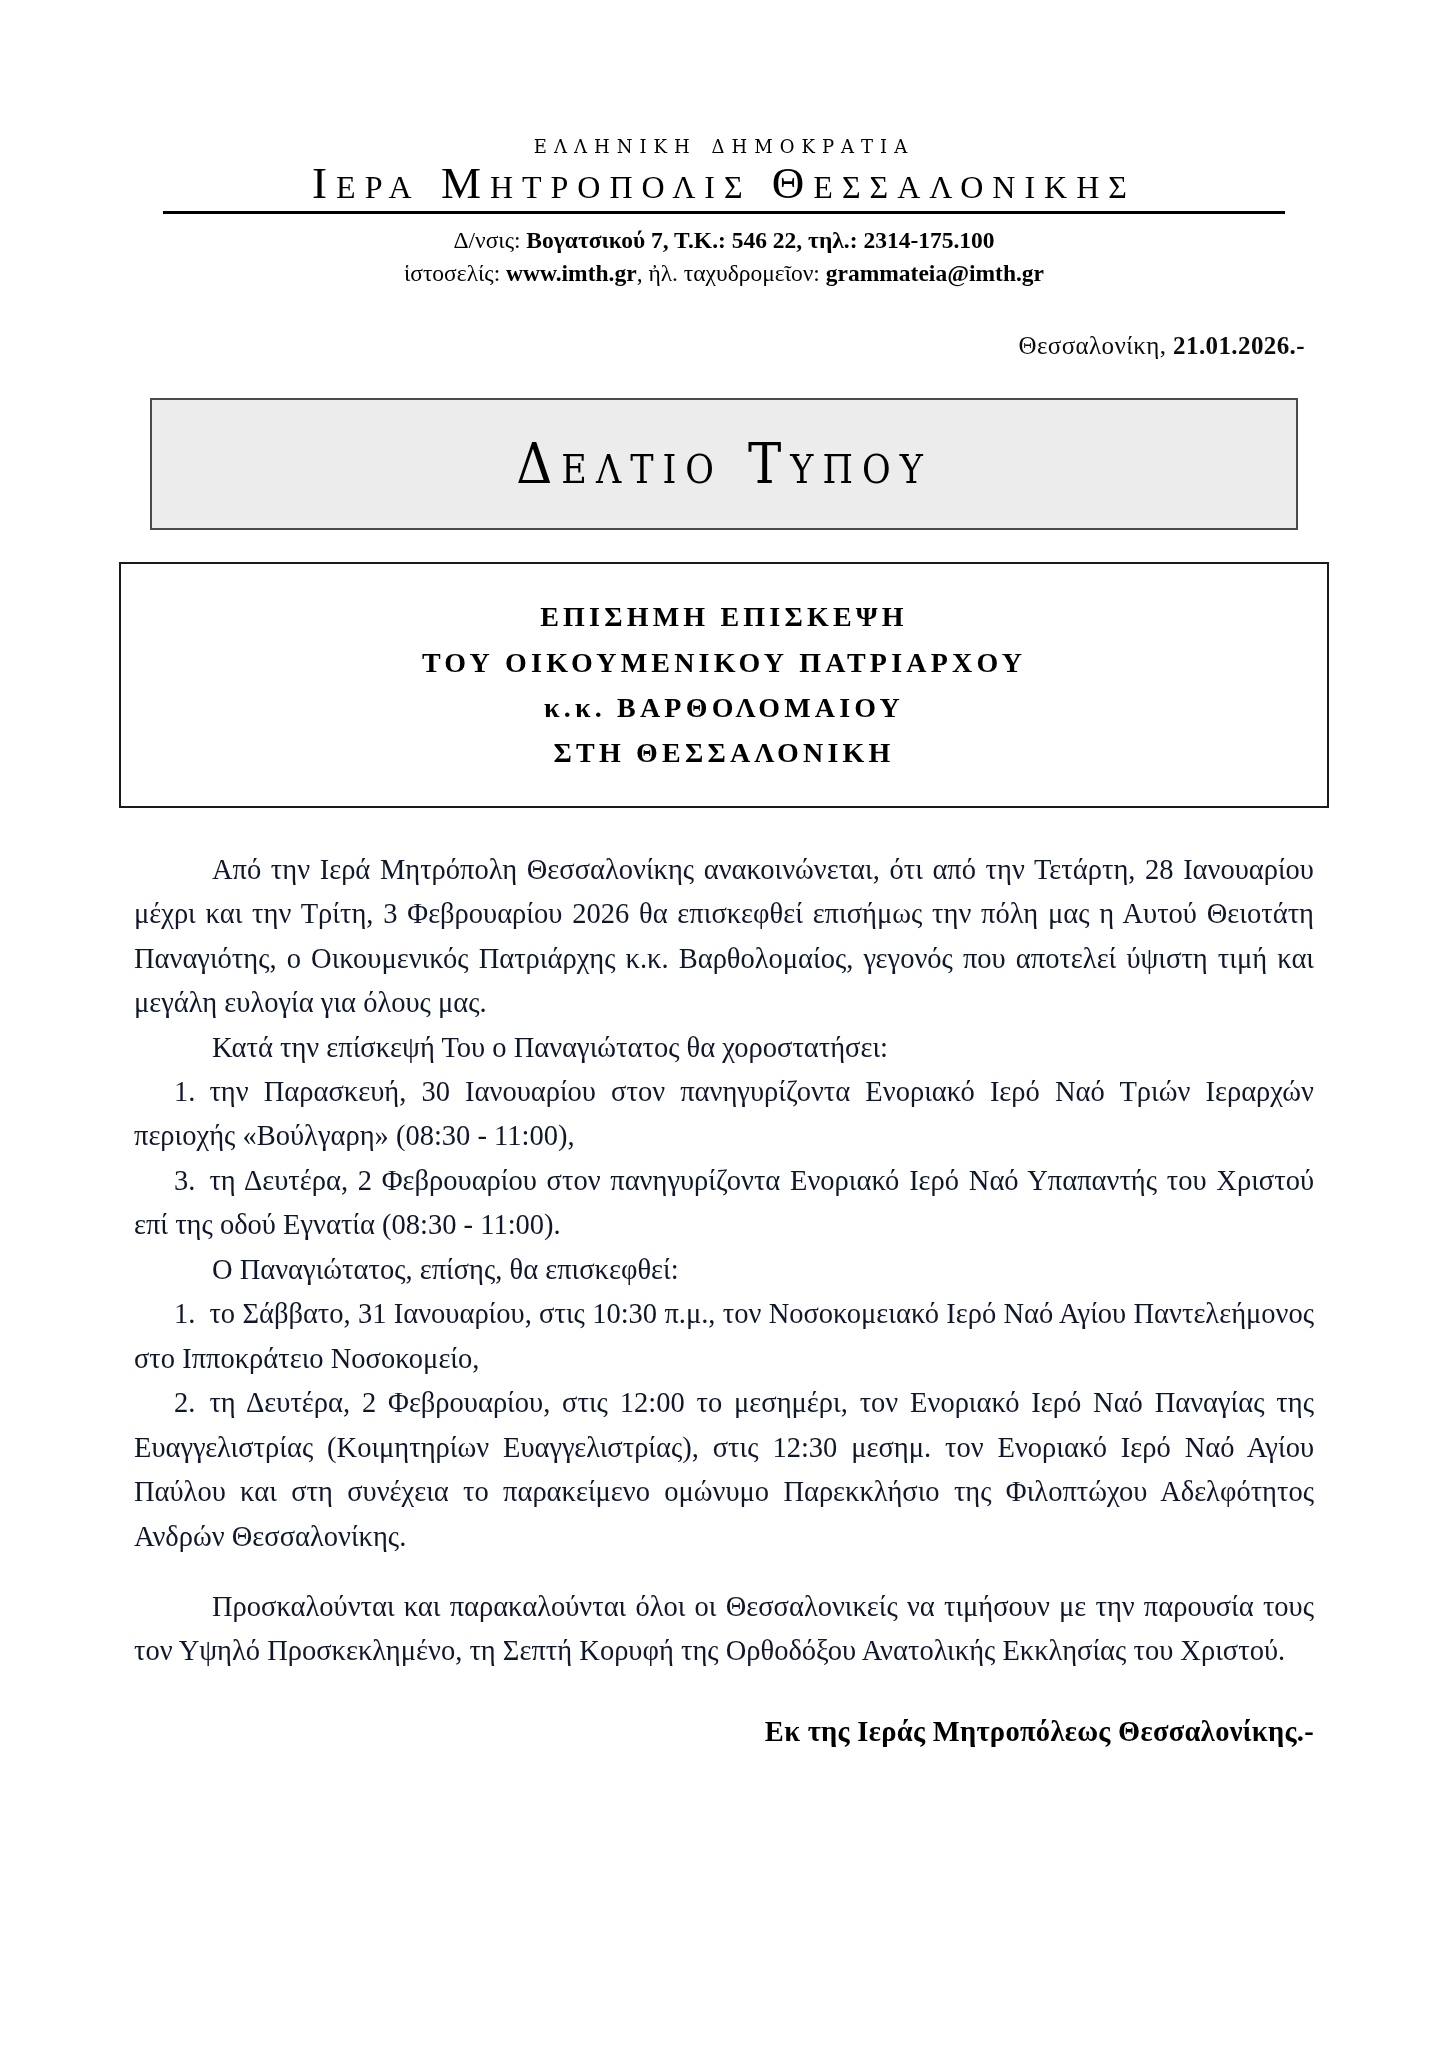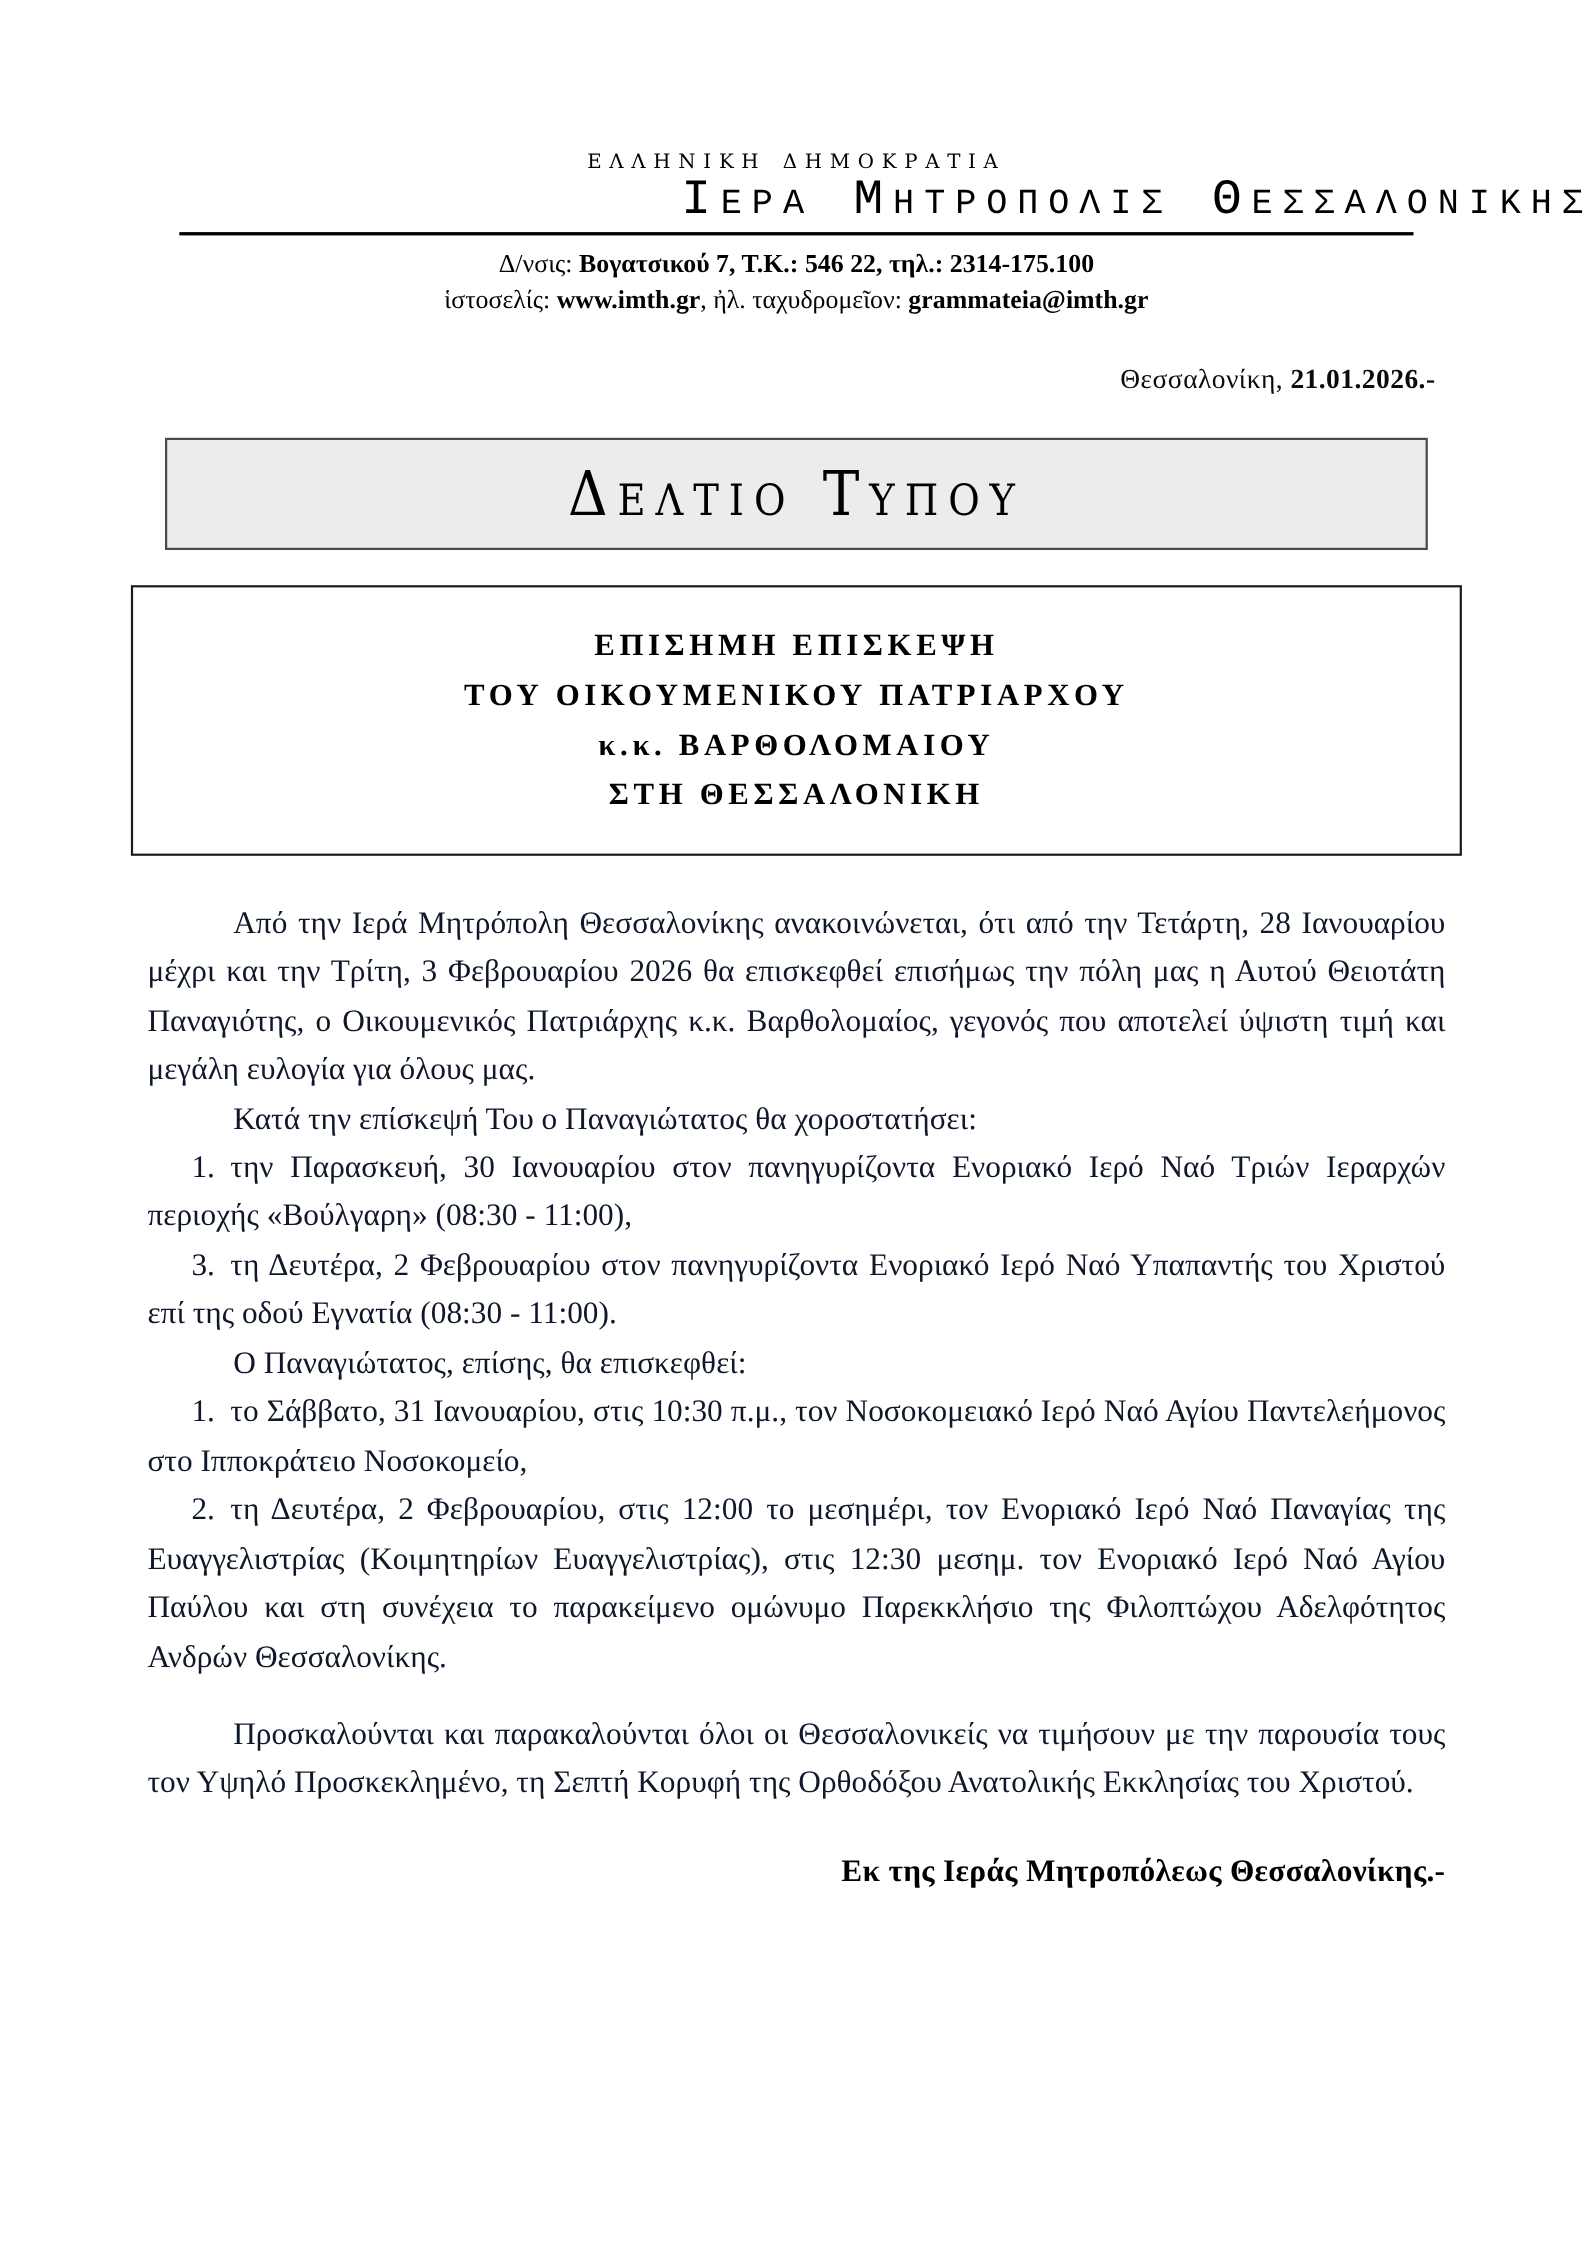--- a/index.html
+++ b/index.html
@@ -35,29 +35,28 @@
     font-size: 25px;
     letter-spacing: 7px;
     line-height: 1;
     color: #000;
     text-transform: lowercase;
     font-variant: small-caps;
     white-space: nowrap;
     margin-top: 20px;
   }
   .lh-line2 {
-    font-family: Liberation Mono, monospace;
+    font-family: Liberation Serif, serif;
     font-size: 45px;
     letter-spacing: 9px;
     line-height: 1.08;
     color: #000;
     font-variant: small-caps;
     white-space: nowrap;
     margin-top: 2px;
-    text-align: right;
   }
   .lh-rule {
     width: 1122px;
     margin: 3px auto 0 auto;
     border-bottom: 3px solid #000;
     height: 0;
   }
   .lh-contact {
     margin-top: 10px;
     font-size: 23.5px;
@@ -73,21 +72,21 @@
     text-align: right;
     font-size: 25px;
     letter-spacing: 0.4px;
   }
   .dateline .b { font-weight: bold; }
 
   
   .title-banner {
     margin: 38px auto 0 auto;
     width: 1148px;
-    height: 102px;
+    height: 132px;
     background: #ececec;
     border: 2px solid #4a4a4a;
     box-sizing: border-box;
     display: flex;
     align-items: center;
     justify-content: center;
   }
   .title-banner-text {
     font-family: "DejaVu Serif", "Liberation Serif", serif;
     font-size: 50px;

